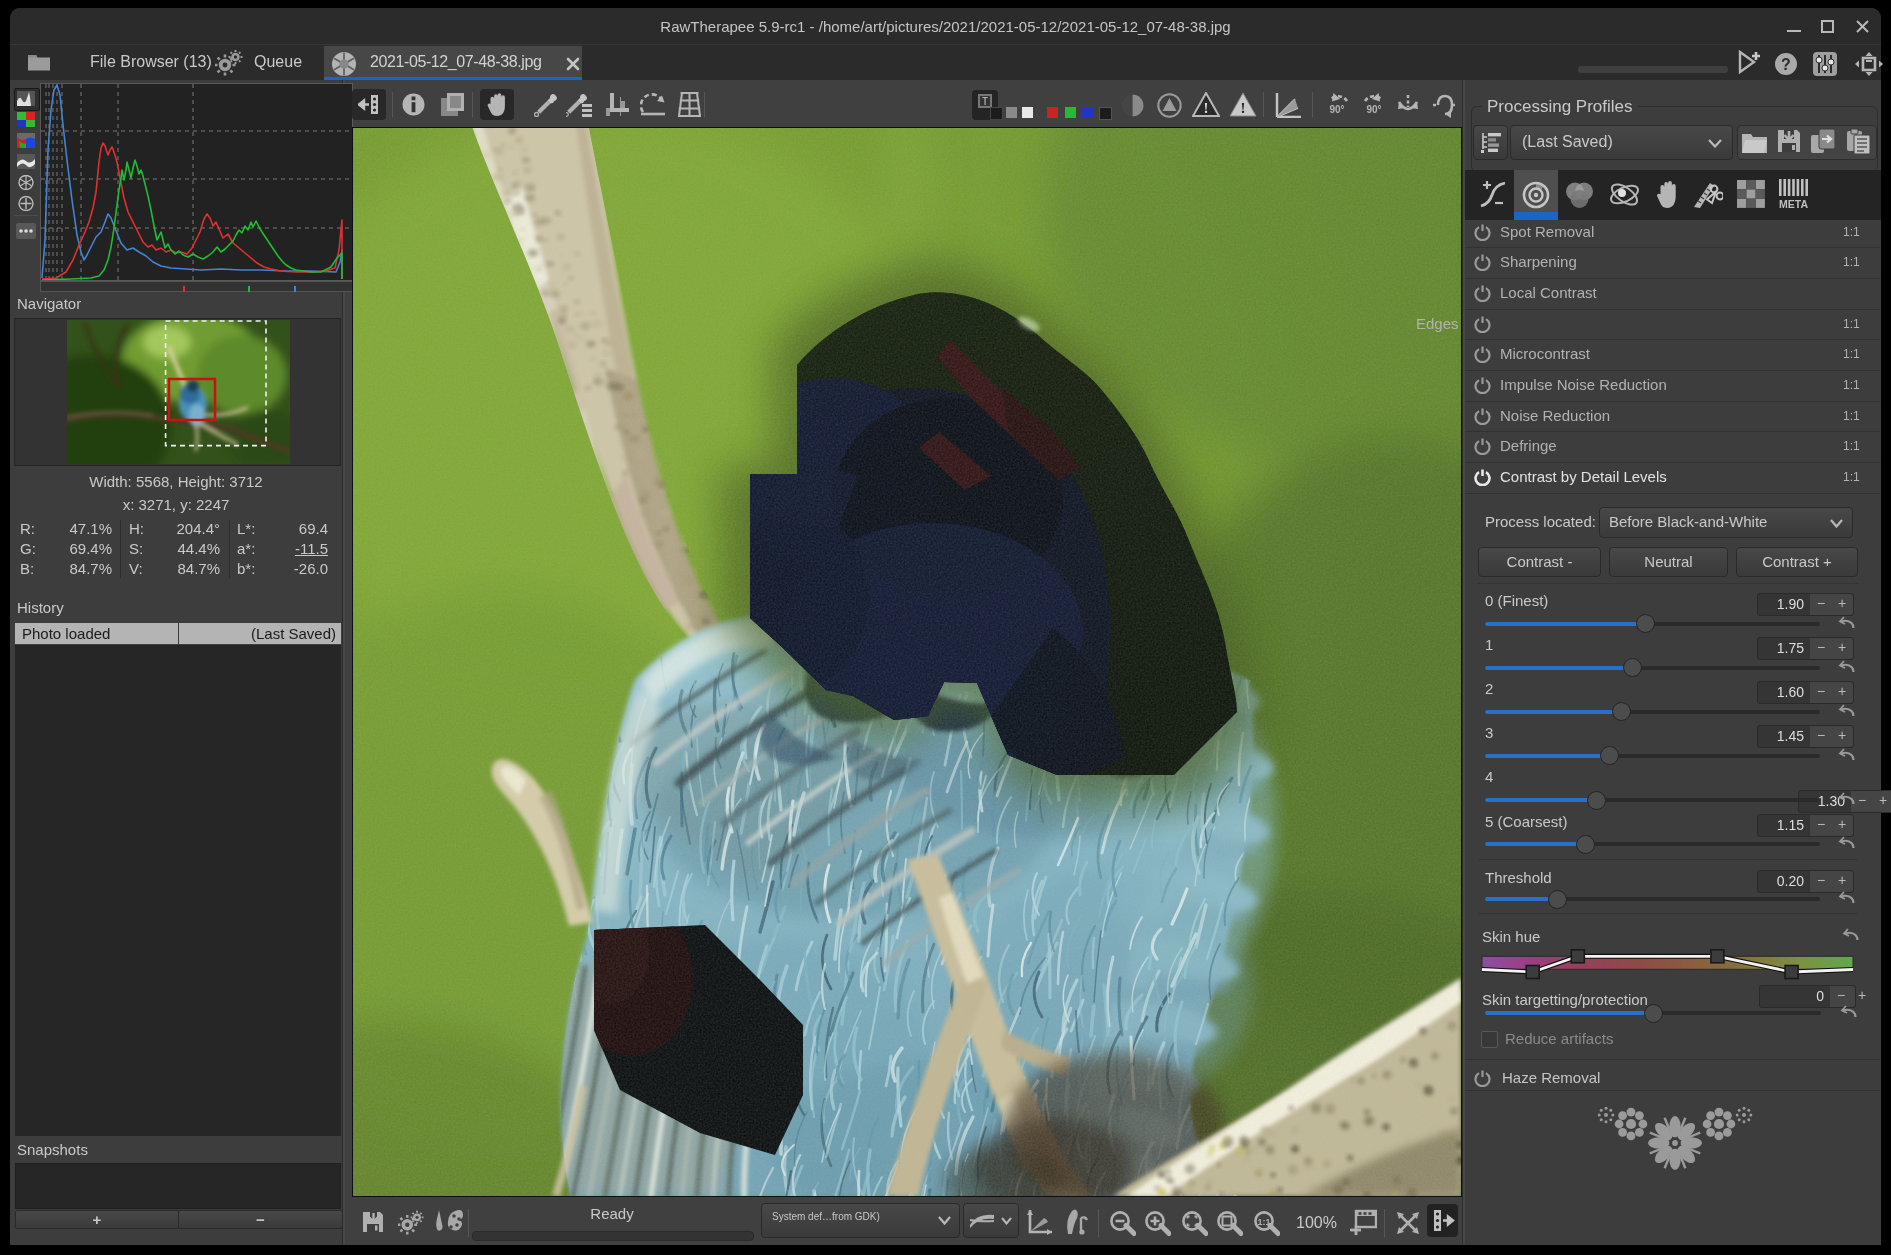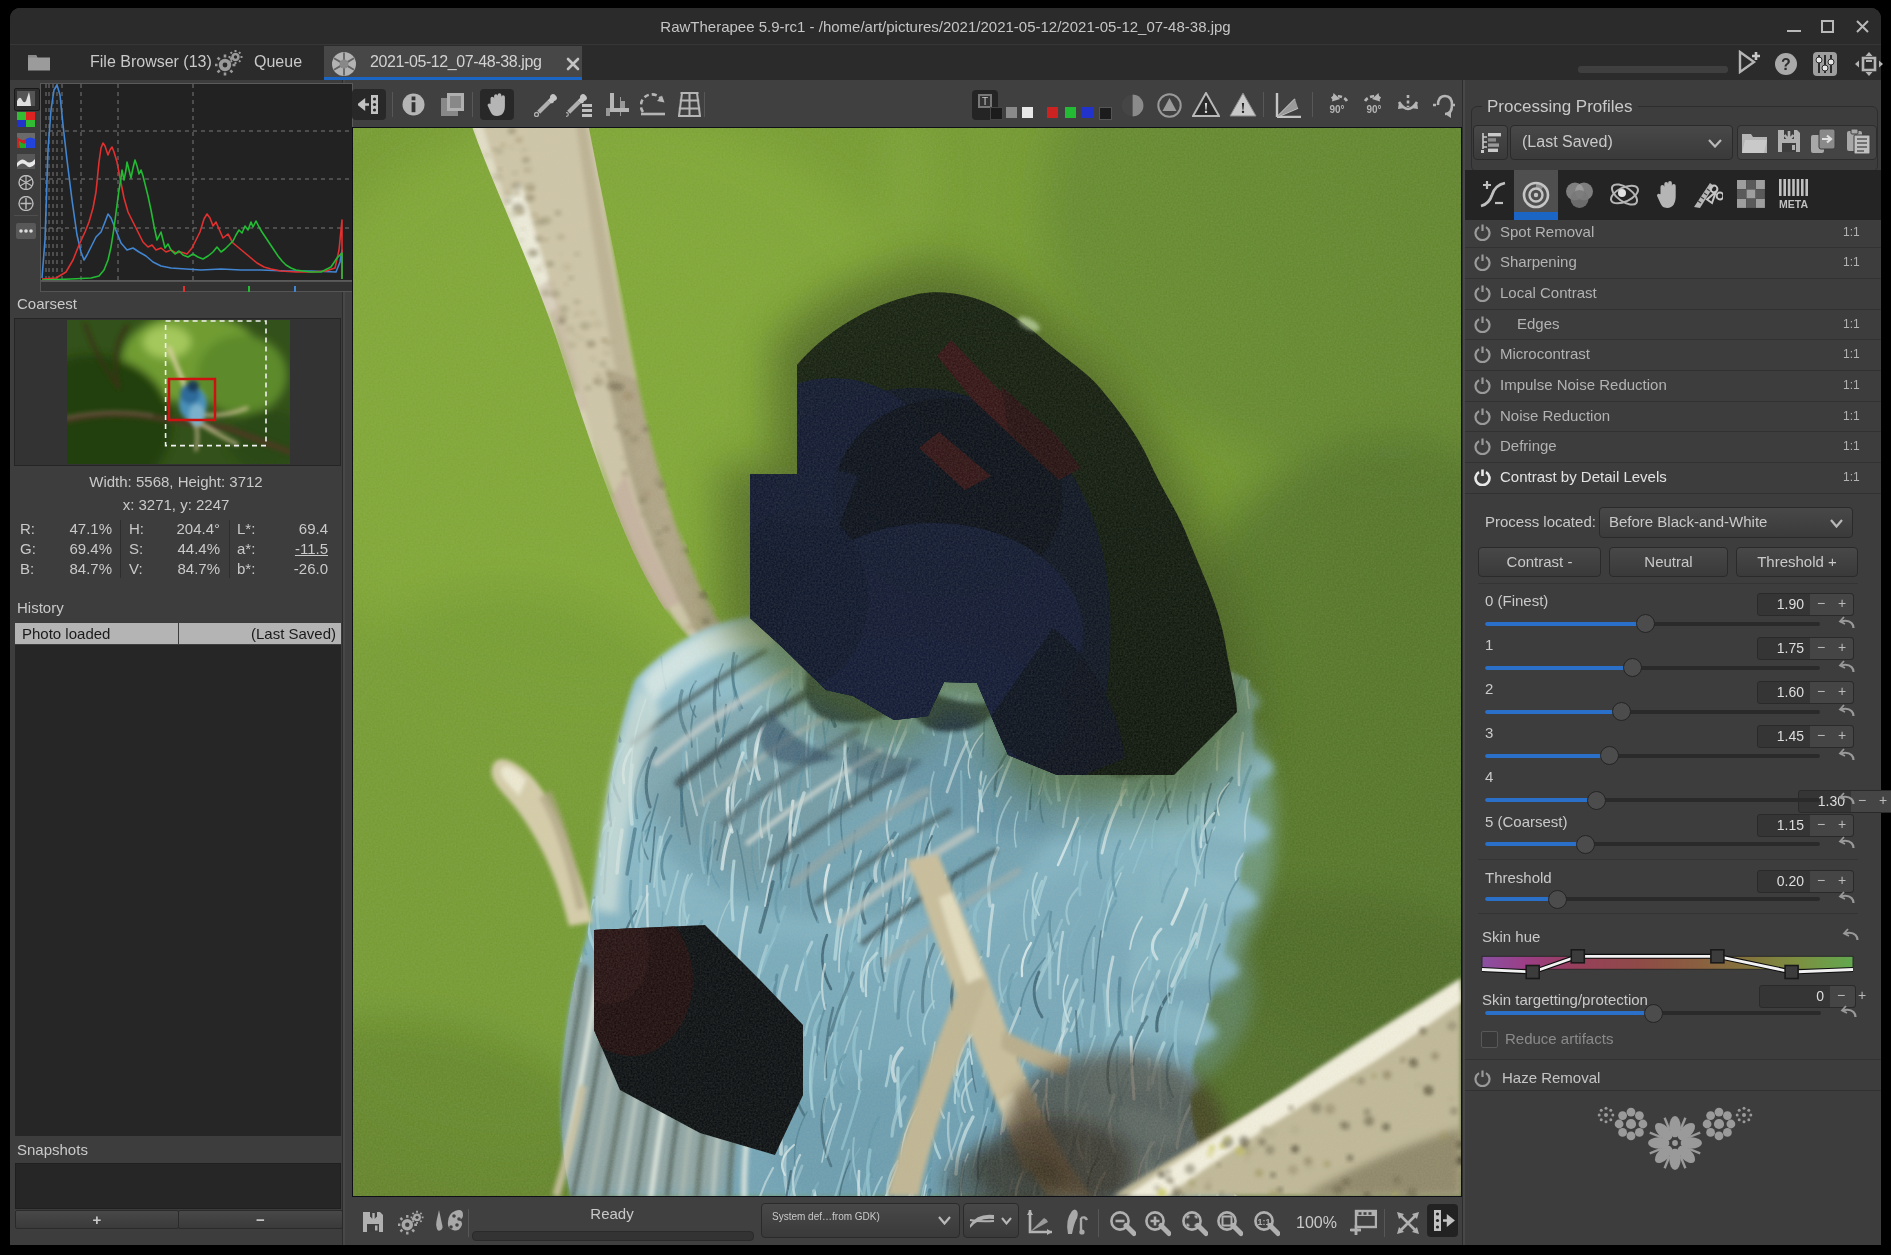--- a/index.html
+++ b/index.html
@@ -160,21 +160,21 @@
       <polyline stroke="#22bb33" points="1,196 30,195 50,194 58,192 63,186 67,176 70,163 73,144 76,121 78,106 80,94 81,86 83,96 85,86 86,78 88,86 90,94 92,84 94,76 96,82 98,90 100,86 102,92 104,100 107,112 110,126 113,142 116,156 118,152 120,148 122,156 124,164 127,160 130,166 134,170 138,167 142,171 147,173 152,170 157,173 162,175 167,172 172,168 176,163 180,168 184,165 188,161 192,157 195,151 198,146 201,149 204,142 207,146 210,138 212,143 215,137 218,143 221,148 225,154 229,160 233,166 237,172 241,177 245,181 250,184 255,186 262,187 270,188 280,188 290,183 296,174 301,169 301,195"></polyline>
     </g>
   </svg>
 </div>
 <div class="abs" style="left:30px;top:273px;width:311px;height:9px;background:#323232;border:1px solid #555;">
   <div class="abs" style="left:142px;top:4px;width:2px;height:6px;background:#e03030;"></div>
   <div class="abs" style="left:207px;top:4px;width:2px;height:6px;background:#22bb33;"></div>
   <div class="abs" style="left:253px;top:4px;width:2px;height:6px;background:#4285d0;"></div>
 </div>
 <div id="navigator">
-  <div class="txt" style="left:7px;top:287px;">Coarsest</div>
+  <div class="txt" style="left:7px;top:287px;">Navigator</div>
   <div class="abs" style="left:4px;top:310px;width:327px;height:148px;background:#333333;border:1px solid #252525;box-sizing:border-box;"></div>
   <svg class="abs" style="left:57px;top:312px;" width="223" height="144" viewBox="0 0 223 144">
     <defs>
       <filter id="nblur" x="-30%" y="-30%" width="160%" height="160%">
             <feGaussianBlur stdDeviation="4"></feGaussianBlur>
           </filter>
       <filter id="nblur2" x="-30%" y="-30%" width="160%" height="160%">
             <feGaussianBlur stdDeviation="2"></feGaussianBlur>
           </filter>
     </defs>
@@ -1667,21 +1667,21 @@
 <svg class="abs" style="left:1464px;top:276.9px;" width="17" height="17" viewBox="0 0 17 17">
           <path d="M5 3.1 a7 7 0 1 0 7 0" fill="none" stroke="#9a9a9a" stroke-width="2.2"></path>
           <path d="M8.5 0.5 V7" stroke="#9a9a9a" stroke-width="2.2"></path>
         </svg>
 <div class="txt b" style="left:1490px;top:275.9px;color:#b2b2b2;">Local Contrast</div>
 <div class="abs" style="left:1455px;top:331.3px;width:416px;height:1px;background:#323232;"></div>
 <svg class="abs" style="left:1464px;top:307.6px;" width="17" height="17" viewBox="0 0 17 17">
           <path d="M5 3.1 a7 7 0 1 0 7 0" fill="none" stroke="#9a9a9a" stroke-width="2.2"></path>
           <path d="M8.5 0.5 V7" stroke="#9a9a9a" stroke-width="2.2"></path>
         </svg>
-<div class="txt b" style="left:1507px;top:306.6px;color:#b2b2b2;">Edges</div>
+<div class="txt b" style="left:1406px;top:306.6px;color:#b2b2b2;">Edges</div>
 <div class="txt b" style="left:1833px;top:308.6px;font-size:12px;color:#b2b2b2;">1:1</div>
 <div class="abs" style="left:1455px;top:362.0px;width:416px;height:1px;background:#323232;"></div>
 <svg class="abs" style="left:1464px;top:338.3px;" width="17" height="17" viewBox="0 0 17 17">
           <path d="M5 3.1 a7 7 0 1 0 7 0" fill="none" stroke="#9a9a9a" stroke-width="2.2"></path>
           <path d="M8.5 0.5 V7" stroke="#9a9a9a" stroke-width="2.2"></path>
         </svg>
 <div class="txt b" style="left:1490px;top:337.3px;color:#b2b2b2;">Microcontrast</div>
 <div class="txt b" style="left:1833px;top:339.3px;font-size:12px;color:#b2b2b2;">1:1</div>
 <div class="abs" style="left:1455px;top:392.7px;width:416px;height:1px;background:#323232;"></div>
 <svg class="abs" style="left:1464px;top:369.0px;" width="17" height="17" viewBox="0 0 17 17">
@@ -1716,21 +1716,21 @@
   <div id="cbdl">
 <div class="txt" style="left:1475px;top:505px;">Process located:</div>
 <div class="btn" style="left:1589px;top:499px;width:252px;height:29px;">
 <span style="position:absolute;left:9px;top:5px;font-size:15px;color:#c9c9c9;">Before Black-and-White</span>
 <svg class="abs" style="right:9px;top:11px;" width="13" height="9" viewBox="0 0 13 9">
             <path d="M1 1 L6.5 7.5 L12 1" stroke="#b9b9b9" stroke-width="2.2" fill="none"></path>
           </svg>
         </div>
 <div class="btn" style="left:1468px;top:539px;width:121px;height:28px;"><span style="position:relative;top:5px;font-size:15px;">Contrast -</span></div>
 <div class="btn" style="left:1599px;top:539px;width:117px;height:28px;"><span style="position:relative;top:5px;font-size:15px;">Neutral</span></div>
-<div class="btn" style="left:1726px;top:539px;width:120px;height:28px;"><span style="position:relative;top:5px;font-size:15px;">Threshold +</span></div>
+<div class="btn" style="left:1726px;top:539px;width:120px;height:28px;"><span style="position:relative;top:5px;font-size:15px;">Contrast +</span></div>
 <div class="abs" style="left:1468px;top:575px;width:380px;height:1px;background:#343434;"></div>
 <div class="txt" style="left:1475px;top:584.0px;">0 (Finest)</div>
 <div class="spin" style="left:1747px;top:585.0px;width:95px;">
           <div class="abs" style="left:52px;top:0;width:43px;height:21px;background:#454545;border-radius:0 3px 3px 0;"></div>
           <span style="position:absolute;left:0;top:2px;width:46px;text-align:right;">1.90</span>
           <span style="position:absolute;left:59px;top:1px;color:#bbb;">−</span>
           <span style="position:absolute;left:80px;top:1px;color:#bbb;">+</span>
         </div>
 <div class="sld" style="left:1474.5px;top:613.6px;width:335px;"></div>
         <div class="sldf" style="left:1474.5px;top:613.6px;width:160px;"></div>

